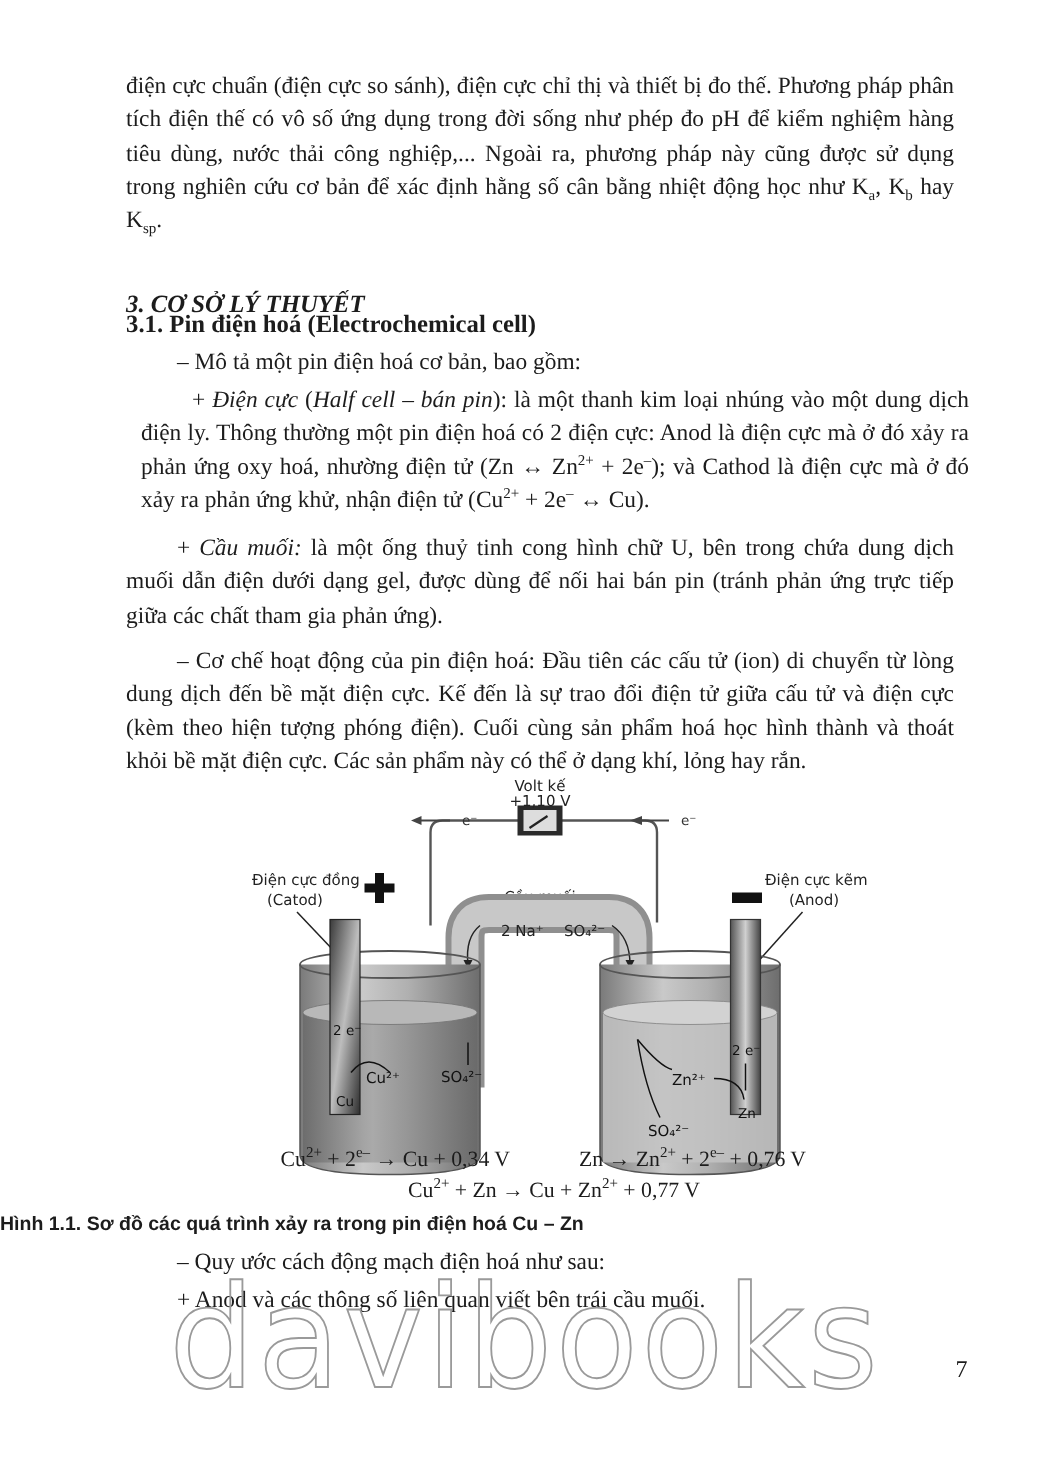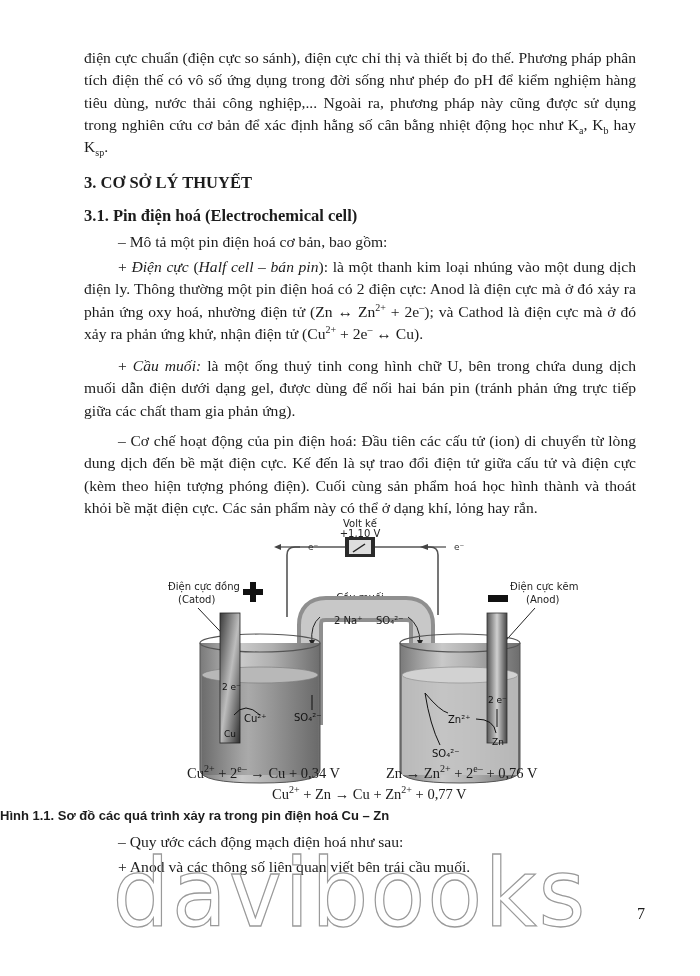--- a/index.html
+++ b/index.html
@@ -38,26 +38,26 @@
 </style>
 </head>
 <body>
 
 <div class="page">
 
   <div class="p" style="top:47px;">
     <span>điện cực chuẩn (điện cực so sánh), điện cực chỉ thị và thiết bị đo thế. Phương pháp phân tích điện thế có vô số ứng dụng trong đời sống như phép đo pH để kiểm nghiệm hàng tiêu dùng, nước thải công nghiệp,... Ngoài ra, phương pháp này cũng được sử dụng trong nghiên cứu cơ bản để xác định hằng số cân bằng nhiệt động học như </span><span>K</span><sub>a</sub><span>, </span><span>K</span><sub>b</sub><span> hay </span><span>K</span><sub>sp</sub><span>.</span>
   </div>
 
-  <div class="heading" style="top:173px;">3. CƠ SỞ LÝ THUYẾT</div>
+  <div class="heading" style="top:193px;font-style:italic;">3. CƠ SỞ LÝ THUYẾT</div>
   <div class="heading" style="top:206px;">3.1. Pin điện hoá (Electrochemical cell)</div>
 
   <div class="p indent" style="top:231px;">– Mô tả một pin điện hoá cơ bản, bao gồm:</div>
 
-  <div class="p indent" style="top:256px;">
+  <div class="p indent" style="top:256px;margin-left:10px;">
     <span>+ </span><i>Điện cực</i><span> (</span><i>Half cell – bán pin</i><span>):</span><span> là một thanh kim loại nhúng vào một dung dịch điện ly. Thông thường một pin điện hoá có 2 điện cực: Anod là điện cực mà ở đó xảy ra phản ứng oxy hoá, nhường điện tử (Zn ↔ Zn</span><sup>2+</sup><span> + 2e</span><sup>–</sup><span>); và Cathod là điện cực mà ở đó xảy ra phản ứng khử, nhận điện tử (Cu</span><sup>2+</sup><span> + 2e</span><sup>–</sup><span> ↔ Cu).</span>
   </div>
 
   <div class="p indent" style="top:355px;">
     <span>+ </span><i>Cầu muối:</i><span> là một ống thuỷ tinh cong hình chữ U, bên trong chứa dung dịch muối dẫn điện dưới dạng gel, được dùng để nối hai bán pin (tránh phản ứng trực tiếp giữa các chất tham gia phản ứng).</span>
   </div>
 
   <div class="p indent" style="top:430px;">– Cơ chế hoạt động của pin điện hoá: Đầu tiên các cấu tử (ion) di chuyển từ lòng dung dịch đến bề mặt điện cực. Kế đến là sự trao đổi điện tử giữa cấu tử và điện cực (kèm theo hiện tượng phóng điện). Cuối cùng sản phẩm hoá học hình thành và thoát khỏi bề mặt điện cực. Các sản phẩm này có thể ở dạng khí, lỏng hay rắn.</div>
 
   <div class="figure">

